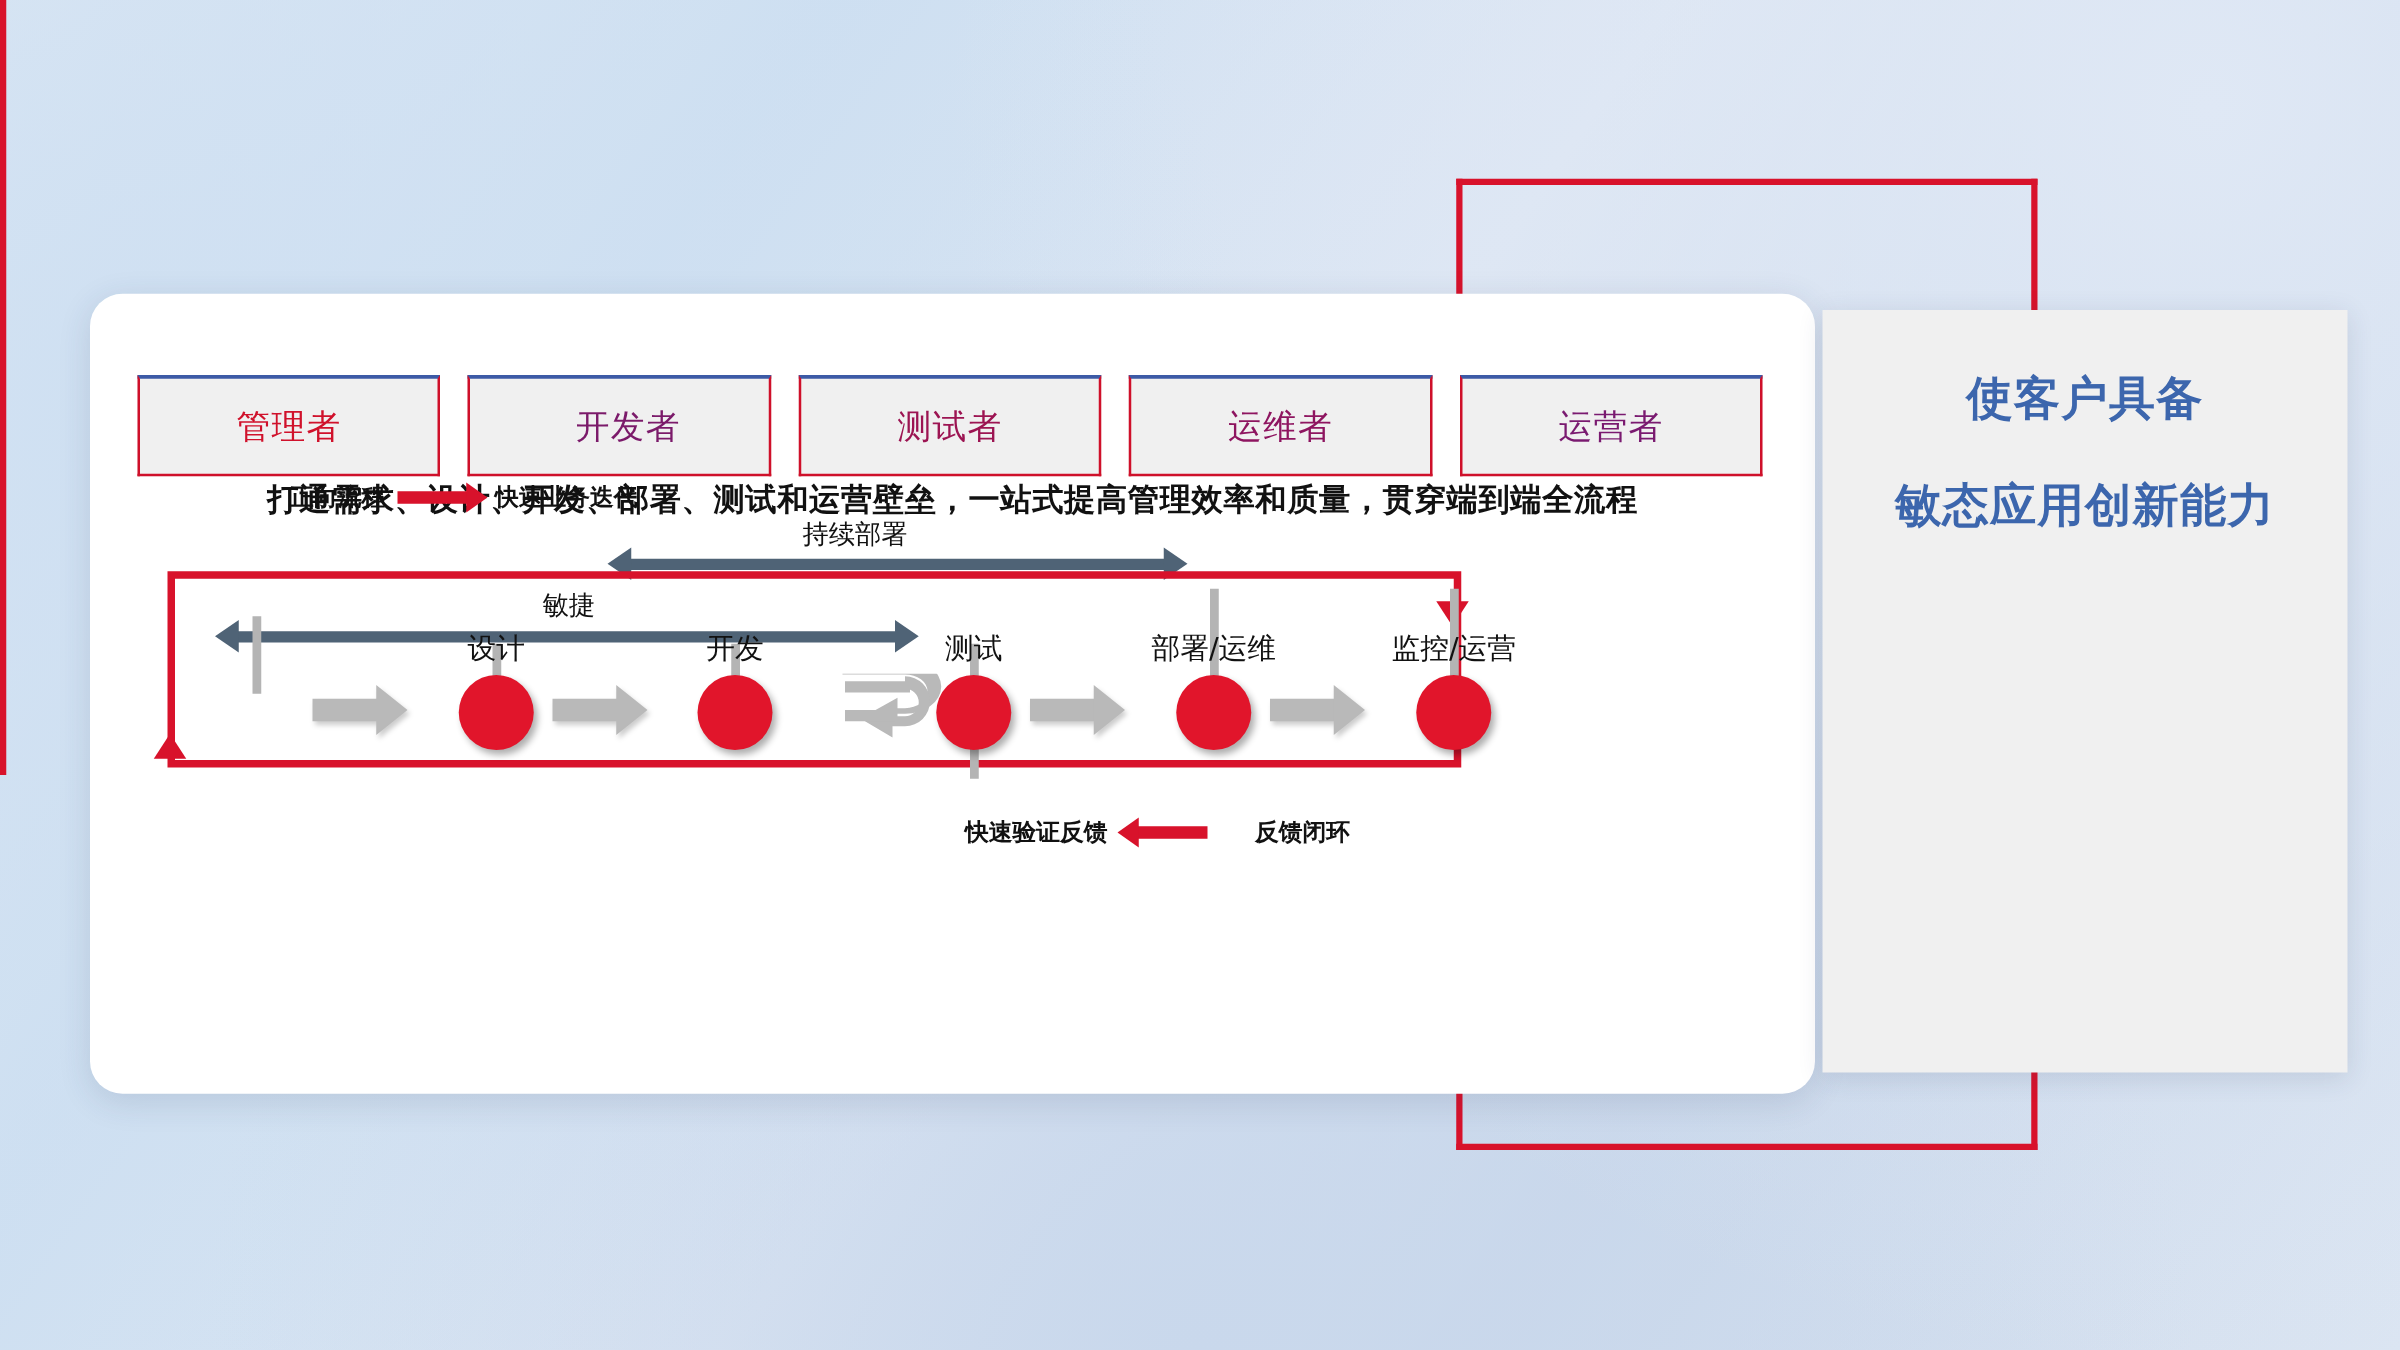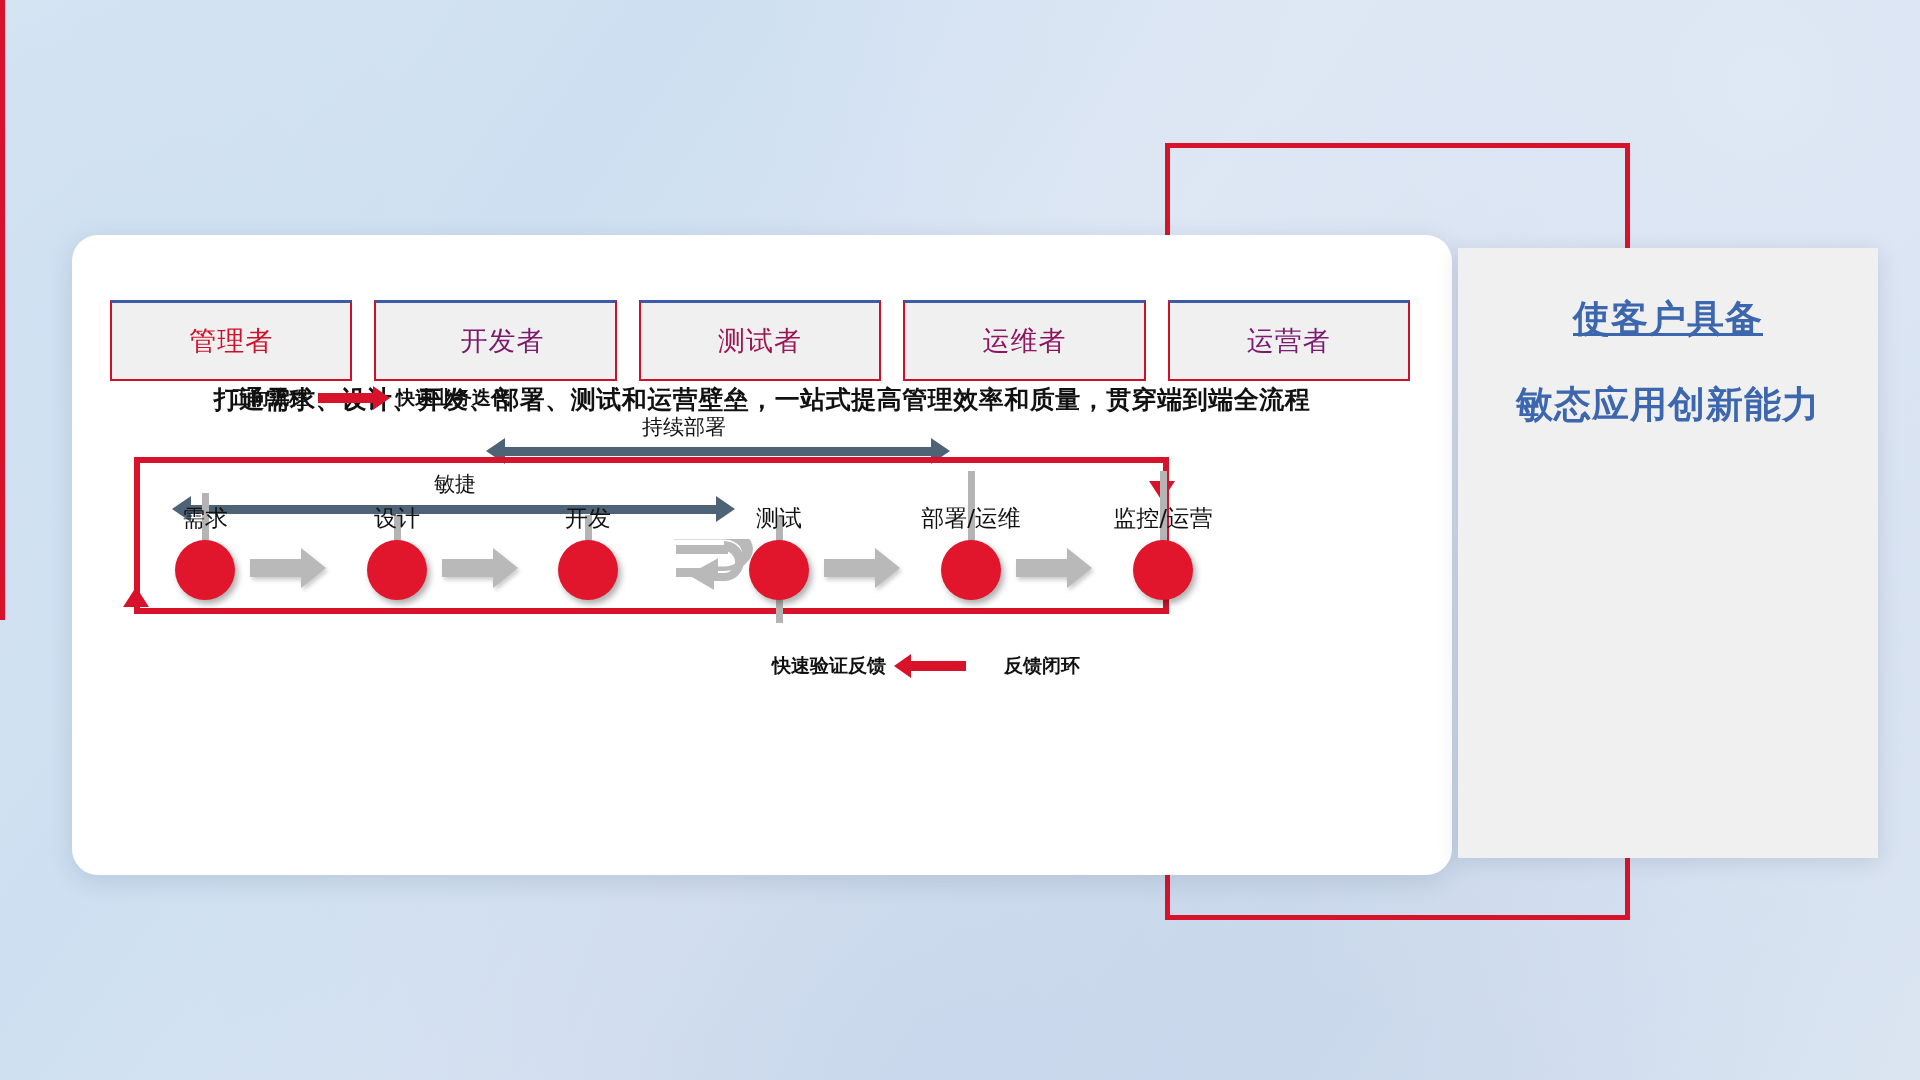--- a/index.html
+++ b/index.html
@@ -269,21 +269,21 @@
     box-shadow: 0 4px 20px rgba(40,60,95,0.14);
   }
   .panel-head {
     text-align: center;
     font-size: 37px;
     font-weight: bold;
     color: #3c66ad;
     font-family: "DejaVu Sans", "Liberation Sans", sans-serif;
     letter-spacing: 1px;
   }
-  #panel-head-1 { margin-top: 46px; text-decoration: underline; }
+  #panel-head-1 { margin-top: 46px; }
   #panel-head-2 { margin-top: 36px; }
 
   #tools {
     margin: 36px 20px 0 20px;
     display: flex;
     flex-wrap: wrap;
     gap: 18px 16px;
   }
   .tool-btn {
     height: 62px;
@@ -351,24 +351,20 @@
 
     <div id="pipeline">
 
       <div class="stem" style="left:92px;  top:-10px; height:62px;"></div>
       <div class="stem" style="left:284px; top:12px;  height:50px;"></div>
       <div class="stem" style="left:475px; top:12px;  height:50px;"></div>
       <div class="stem" style="left:666px; top:12px;  height:108px;"></div>
       <div class="stem" style="left:858px; top:-32px; height:94px;"></div>
       <div class="stem" style="left:1050px;top:-32px; height:94px;"></div>
 
-      <div class="stage" style="left:20px;">
-        <div class="stage-label">需求</div>
-        <div class="stage-dot"></div>
-      </div>
       <div class="grey-arrow" style="left:140px;"></div>
 
       <div class="stage" style="left:212px;">
         <div class="stage-label">设计</div>
         <div class="stage-dot"></div>
       </div>
       <div class="grey-arrow" style="left:332px;"></div>
 
       <div class="stage" style="left:403px;">
         <div class="stage-label">开发</div>

